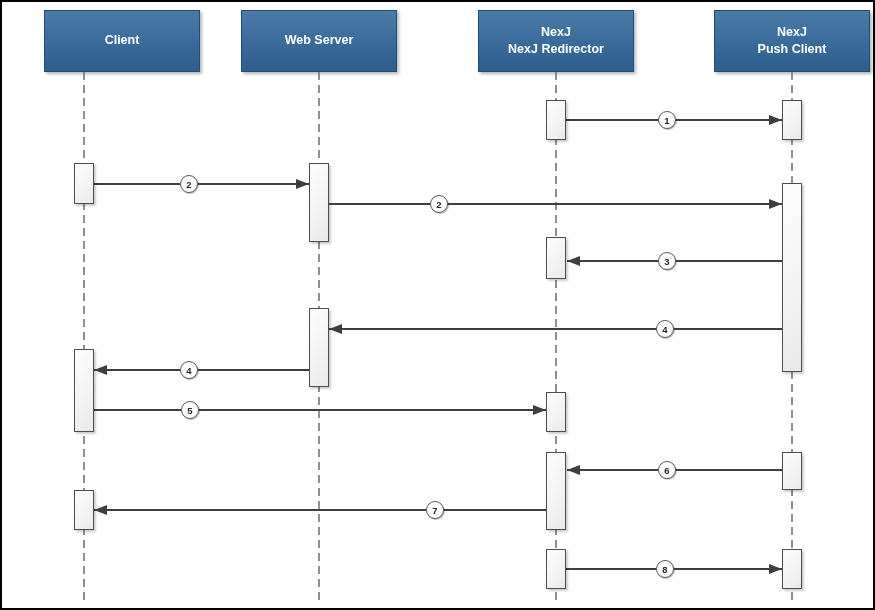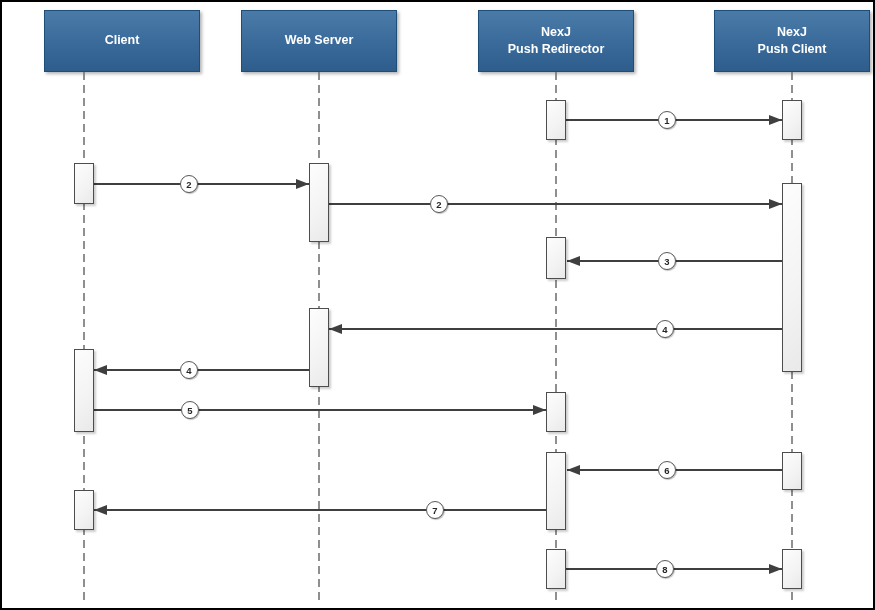--- a/index.html
+++ b/index.html
@@ -103,20 +103,20 @@
     </div>
   <div id="actors-layer">
       <div class="actor-header" style="left: 4px; margin-left: 38px;">
         <div>Client</div>
       </div>
       <div class="actor-header" style="left: 239px;">
         <div>Web Server</div>
       </div>
       <div class="actor-header" style="left: 476px;">
         <div>NexJ</div>
-        <div>Push Redirector</div>
+        <div>NexJ Redirector</div>
       </div>
       <div class="actor-header" style="left: 712px;">
         <div>NexJ</div>
         <div>Push Client</div>
       </div>
     </div>
 </div>
 
 </body></html>

